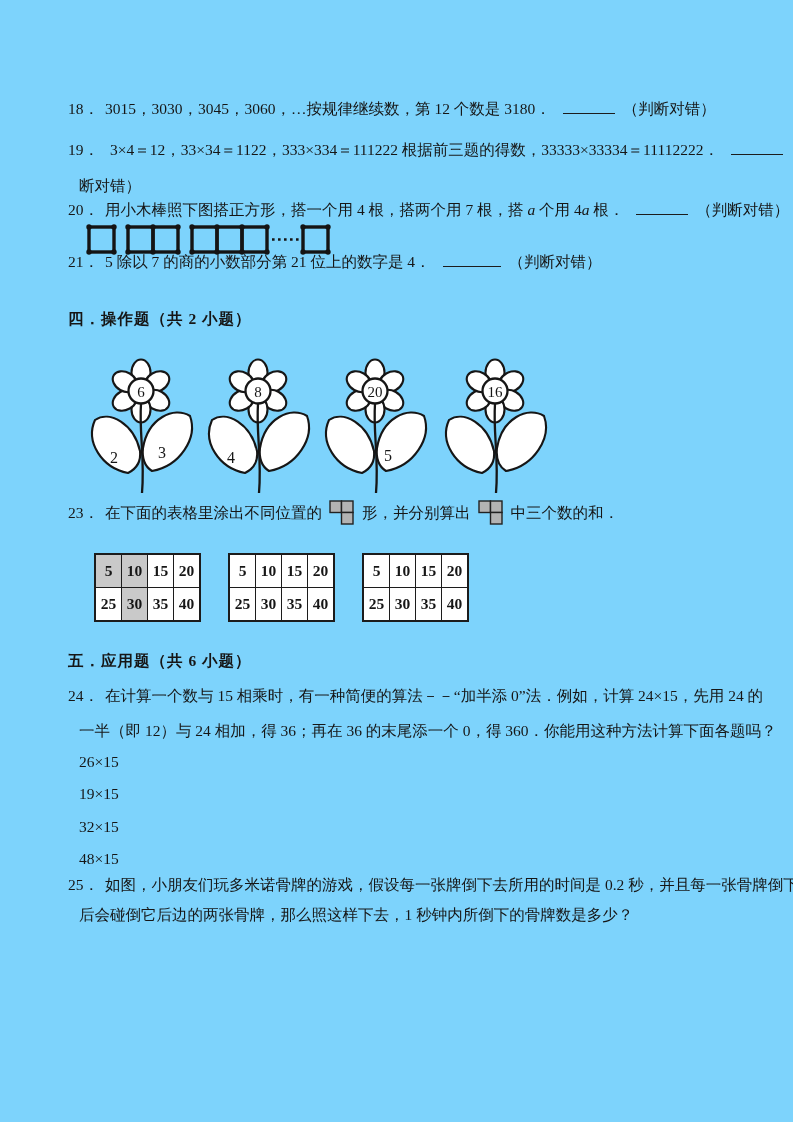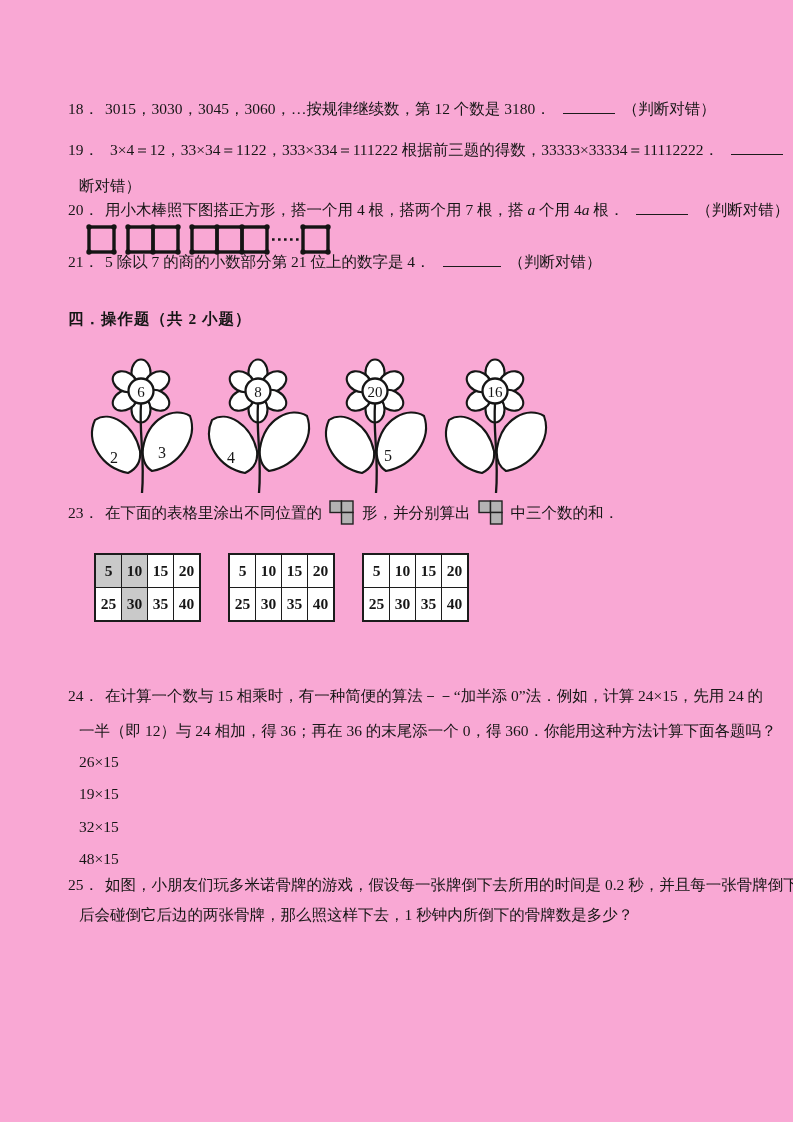--- a/index.html
+++ b/index.html
@@ -1,17 +1,17 @@
 <!DOCTYPE html>
 <html><head>
 <meta charset="utf-8">
 <style>
   html,body { margin:0; padding:0; background:#ffffff; }
   .page {
-    position:relative; width:793px; height:1122px; background:#f9a8d4;
+    position:relative; width:793px; height:1122px; background:#7dd3fc;
     font-family:"Liberation Serif","DejaVu Serif",serif;
     color:#161616; overflow:hidden;
   }
   .line { position:absolute; left:68px; font-size:15.5px; line-height:22px; white-space:nowrap; }
   .cont { left:79px; }
   .qnum { display:inline-block; margin-right:6px; }
   .sec  { font-weight:bold; letter-spacing:1px; }
   .blank {
     display:inline-block; width:52px; height:14px;
     border-bottom:1.4px solid #1c1c1c; margin:0 8px 0 12px;
@@ -231,20 +231,21 @@
     </tr>
     <tr>
       <td>25</td>
       <td>30</td>
       <td>35</td>
       <td>40</td>
     </tr>
   </tbody>
     </table>
 
+  <div class="line sec" style="top:650px">五．应用题（共 6 小题）</div>
 
   <div class="line" style="top:685px">
     <span class="qnum">24．</span><span>在计算一个数与 15 相乘时，有一种简便的算法－－“加半添 0”法．例如，计算 24×15，先用 24 的</span>
   </div>
   <div class="line cont" style="top:720px">一半（即 12）与 24 相加，得 36；再在 36 的末尾添一个 0，得 360．你能用这种方法计算下面各题吗？</div>
   <div class="line cont" style="top:751px">26×15</div>
   <div class="line cont" style="top:783px">19×15</div>
   <div class="line cont" style="top:816px">32×15</div>
   <div class="line cont" style="top:848px">48×15</div>
 

